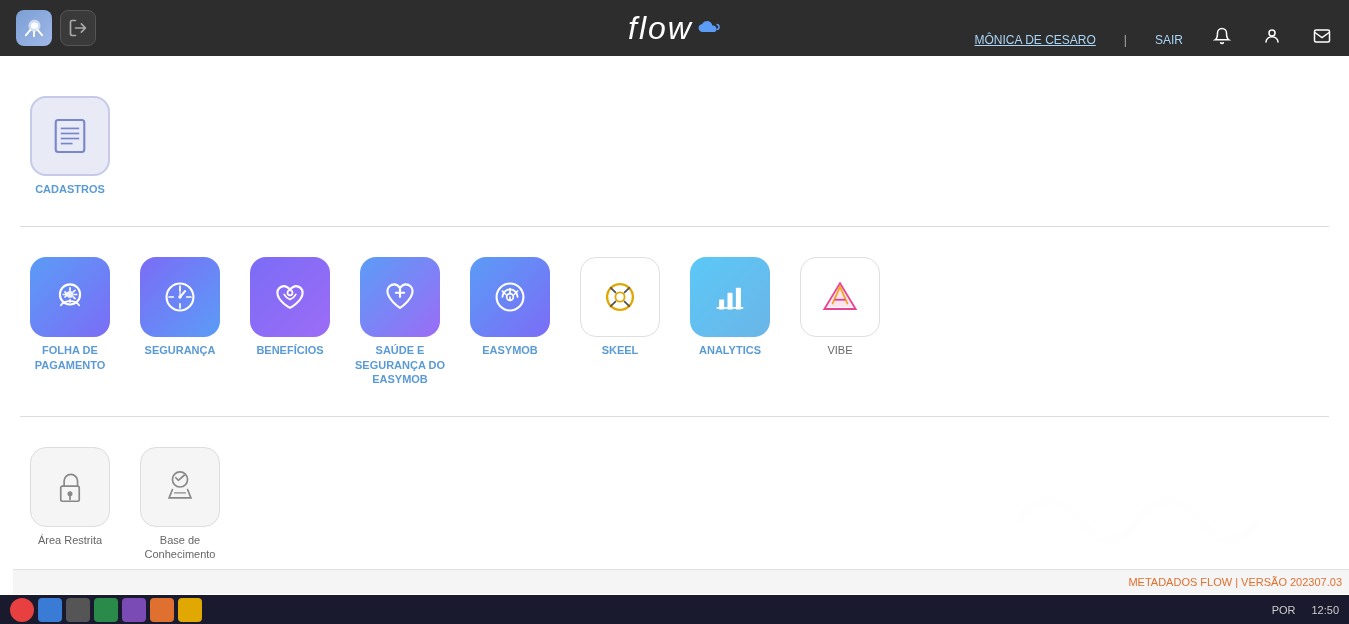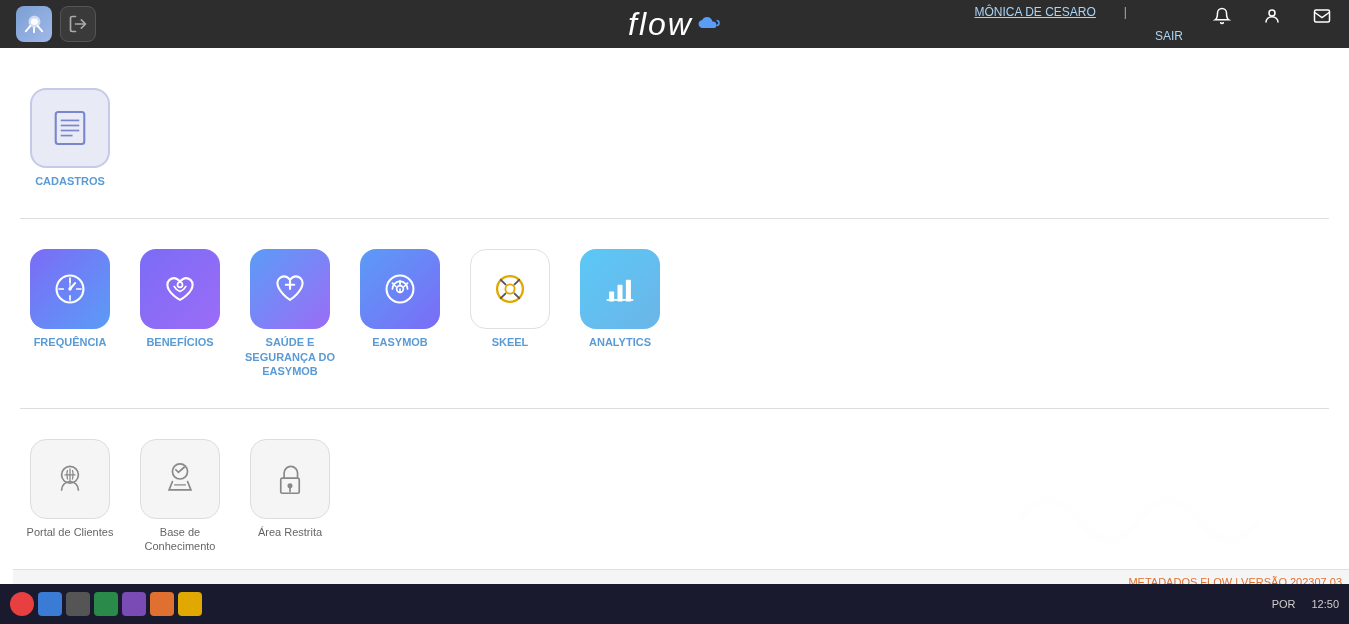--- a/index.html
+++ b/index.html
@@ -1,30 +1,30 @@
 <!DOCTYPE html>
 <html><head>
   <meta charset="utf-8">
   <style>
     * { margin: 0; padding: 0; box-sizing: border-box; }
     body { font-family: Arial, sans-serif; background: #fff; width: 1349px; min-height: 624px; overflow-x: hidden; }
 
     
     .topnav {
       background: #2d2d2d;
-      height: 48px;
+      height: 56px;
       display: flex;
       align-items: center;
       justify-content: space-between;
       padding: 12px 16px;
     }
     .topnav-left { display: flex; align-items: center; gap: 8px; }
     .topnav-center { position: absolute; left: 50%; transform: translateX(-50%); display: flex; align-items: center; gap: 4px; }
     .logo-text { color: #fff; font-size: 32px; font-style: italic; font-weight: 300; letter-spacing: 2px; }
-    .topnav-right { display: flex; align-items: flex-start; gap: 28px; }
+    .topnav-right { display: flex; align-items: flex-end; gap: 28px; }
     .user-link { color: #aad4f5; font-size: 12px; text-decoration: underline; cursor: pointer; }
     .sair-link { color: #aad4f5; font-size: 12px; text-decoration: none; cursor: pointer; margin-top: 24px; }
     .separator { color: #aaa; font-size: 12px; }
     .icon-btn { width: 22px; height: 22px; display: flex; align-items: center; justify-content: center; cursor: pointer; }
 
     
     .nav-icon-cloud {
       width: 36px; height: 36px;
       background: linear-gradient(135deg, #7b9fd4 0%, #a0b8e8 100%);
       border-radius: 8px;
@@ -106,21 +106,21 @@
       font-size: 60px;
       color: #555;
       font-style: italic;
       user-select: none;
       pointer-events: none;
     }
 
     
     .taskbar {
       background: #1a1a2e;
-      height: 40px;
+      height: 29px;
       position: fixed;
       bottom: 0;
       width: 1349px;
       display: flex;
       align-items: center;
       justify-content: space-between;
       padding: 0 10px;
     }
     .taskbar-items { display: flex; gap: 4px; }
     .taskbar-item { width: 24px; height: 24px; border-radius: 4px; background: #333; cursor: pointer; }
@@ -195,32 +195,43 @@
         <span class="app-label">CADASTROS</span>
       </div>
     </div>
   </div>
 
   <hr class="section-divider">
 
   <div class="section">
     <div class="app-grid">
 
+      <div class="app-item">
+        <div class="app-icon icon-folha">
+          <svg width="42" height="42" viewBox="0 0 50 50" fill="none">
+            <circle cx="25" cy="22" r="12" stroke="white" stroke-width="2.5" fill="none"></circle>
+            <path d="M25 14v3M25 28v3M19 19l2 2M29 25l2 2M17 22h3M30 22h3M19 25l2-2M29 19l2-2" stroke="white" stroke-width="2" stroke-linecap="round"></path>
+            <path d="M14 35c2-3 6-5 11-5s9 2 11 5" stroke="white" stroke-width="2" stroke-linecap="round" fill="none"></path>
+            <circle cx="25" cy="22" r="4" fill="white" opacity="0.9"></circle>
+          </svg>
+        </div>
+        <span class="app-label">FOLHA DE PAGAMENTO</span>
+      </div>
 
       <div class="app-item">
         <div class="app-icon icon-frequencia">
           <svg width="42" height="42" viewBox="0 0 50 50" fill="none">
             <circle cx="25" cy="25" r="16" stroke="white" stroke-width="2.5" fill="none"></circle>
             <circle cx="25" cy="25" r="2" fill="white"></circle>
             <path d="M25 12v5M25 33v5M12 25h5M33 25h5" stroke="white" stroke-width="2" stroke-linecap="round"></path>
             <path d="M25 25L31 18" stroke="white" stroke-width="2.5" stroke-linecap="round"></path>
             <path d="M25 25L25 16" stroke="white" stroke-width="2" stroke-linecap="round" opacity="0.7"></path>
           </svg>
         </div>
-        <span class="app-label">FREQUÊNCIA</span>
+        <span class="app-label">SEGURANÇA</span>
       </div>
 
       <div class="app-item">
         <div class="app-icon icon-beneficios">
           <svg width="42" height="42" viewBox="0 0 50 50" fill="none">
             <path d="M25 38C25 38 10 30 10 20C10 15 14 12 18 12C21 12 23 14 25 16C27 14 29 12 32 12C36 12 40 15 40 20C40 30 25 38 25 38Z" stroke="white" stroke-width="2.5" fill="none"></path>
             <path d="M18 22C18 22 20 26 25 28C30 26 32 22 32 22" stroke="white" stroke-width="2" stroke-linecap="round" fill="none"></path>
             <circle cx="25" cy="20" r="3" stroke="white" stroke-width="2" fill="none"></circle>
           </svg>
         </div>
@@ -267,62 +278,64 @@
             <rect x="12" y="28" width="6" height="12" rx="1" fill="white"></rect>
             <rect x="22" y="20" width="6" height="20" rx="1" fill="white"></rect>
             <rect x="32" y="14" width="6" height="26" rx="1" fill="white"></rect>
             <path d="M10 38h30" stroke="white" stroke-width="2" stroke-linecap="round"></path>
           </svg>
         </div>
         <span class="app-label">ANALYTICS</span>
       </div>
 
 
+      <div class="app-item">
+        <div class="app-icon icon-vibe">
+          <svg width="46" height="46" viewBox="0 0 50 50" fill="none">
+            <polygon points="25,10 42,38 8,38" fill="none" stroke="#e84393" stroke-width="2"></polygon>
+            <polygon points="25,14 39,36 11,36" fill="#e84393" opacity="0.15"></polygon>
+            <path d="M8 38L25 10L42 38Z" fill="none"></path>
+            <path d="M17 32L25 14L33 32" stroke="#f5a623" stroke-width="2" fill="none" stroke-linecap="round"></path>
+            <line x1="19" y1="28" x2="31" y2="28" stroke="#e84393" stroke-width="2"></line>
+          </svg>
+        </div>
+        <span class="app-label gray">VIBE</span>
+      </div>
 
     </div>
   </div>
 
   <hr class="section-divider">
 
   <div class="section">
     <div class="app-grid">
 
-      <div class="app-item">
-        <div class="app-icon icon-portal">
-          <svg width="42" height="42" viewBox="0 0 50 50" fill="none">
-            <circle cx="25" cy="20" r="10" stroke="#888" stroke-width="2" fill="none"></circle>
-            <path d="M19 20h12M25 13v14M22 15c-1 2-1 4 0 10M28 15c1 2 1 4 0 10" stroke="#888" stroke-width="1.5" stroke-linecap="round"></path>
-            <path d="M15 38c0-5.5 4.5-10 10-10s10 4.5 10 10" stroke="#888" stroke-width="2" stroke-linecap="round" fill="none"></path>
-          </svg>
-        </div>
-        <span class="app-label gray">Portal de Clientes</span>
+
+      <div class="app-item">
+        <div class="app-icon icon-restrita">
+          <svg width="42" height="42" viewBox="0 0 50 50" fill="none">
+            <rect x="14" y="24" width="22" height="18" rx="2" stroke="#888" stroke-width="2" fill="none"></rect>
+            <path d="M18 24V18C18 13.6 21.6 10 26 10C30.4 10 34 13.6 34 18V24" stroke="#888" stroke-width="2" stroke-linecap="round" fill="none"></path>
+            <circle cx="25" cy="33" r="3" fill="#888"></circle>
+            <line x1="25" y1="36" x2="25" y2="40" stroke="#888" stroke-width="2" stroke-linecap="round"></line>
+          </svg>
+        </div>
+        <span class="app-label gray">Área Restrita</span>
       </div>
 
       <div class="app-item">
         <div class="app-icon icon-base">
           <svg width="42" height="42" viewBox="0 0 50 50" fill="none">
             <circle cx="25" cy="16" r="9" stroke="#888" stroke-width="2" fill="none"></circle>
             <path d="M20 14l3 3 7-6" stroke="#888" stroke-width="2" stroke-linecap="round" stroke-linejoin="round" fill="none"></path>
             <path d="M16 28l-4 10h26l-4-10" stroke="#888" stroke-width="2" stroke-linecap="round" fill="none"></path>
             <line x1="18" y1="32" x2="32" y2="32" stroke="#888" stroke-width="1.5"></line>
           </svg>
         </div>
         <span class="app-label gray">Base de Conhecimento</span>
-      </div>
-
-      <div class="app-item">
-        <div class="app-icon icon-restrita">
-          <svg width="42" height="42" viewBox="0 0 50 50" fill="none">
-            <rect x="14" y="24" width="22" height="18" rx="2" stroke="#888" stroke-width="2" fill="none"></rect>
-            <path d="M18 24V18C18 13.6 21.6 10 26 10C30.4 10 34 13.6 34 18V24" stroke="#888" stroke-width="2" stroke-linecap="round" fill="none"></path>
-            <circle cx="25" cy="33" r="3" fill="#888"></circle>
-            <line x1="25" y1="36" x2="25" y2="40" stroke="#888" stroke-width="2" stroke-linecap="round"></line>
-          </svg>
-        </div>
-        <span class="app-label gray">Área Restrita</span>
       </div>
 
     </div>
   </div>
 
   <div class="watermark">
     <svg width="280" height="100" viewBox="0 0 280 100" opacity="0.07">
       <path d="M10 50 Q40 10 70 50 Q100 90 130 50 Q160 10 190 50 Q220 90 250 50" stroke="#888" stroke-width="8" fill="none"></path>
     </svg>
   </div>

